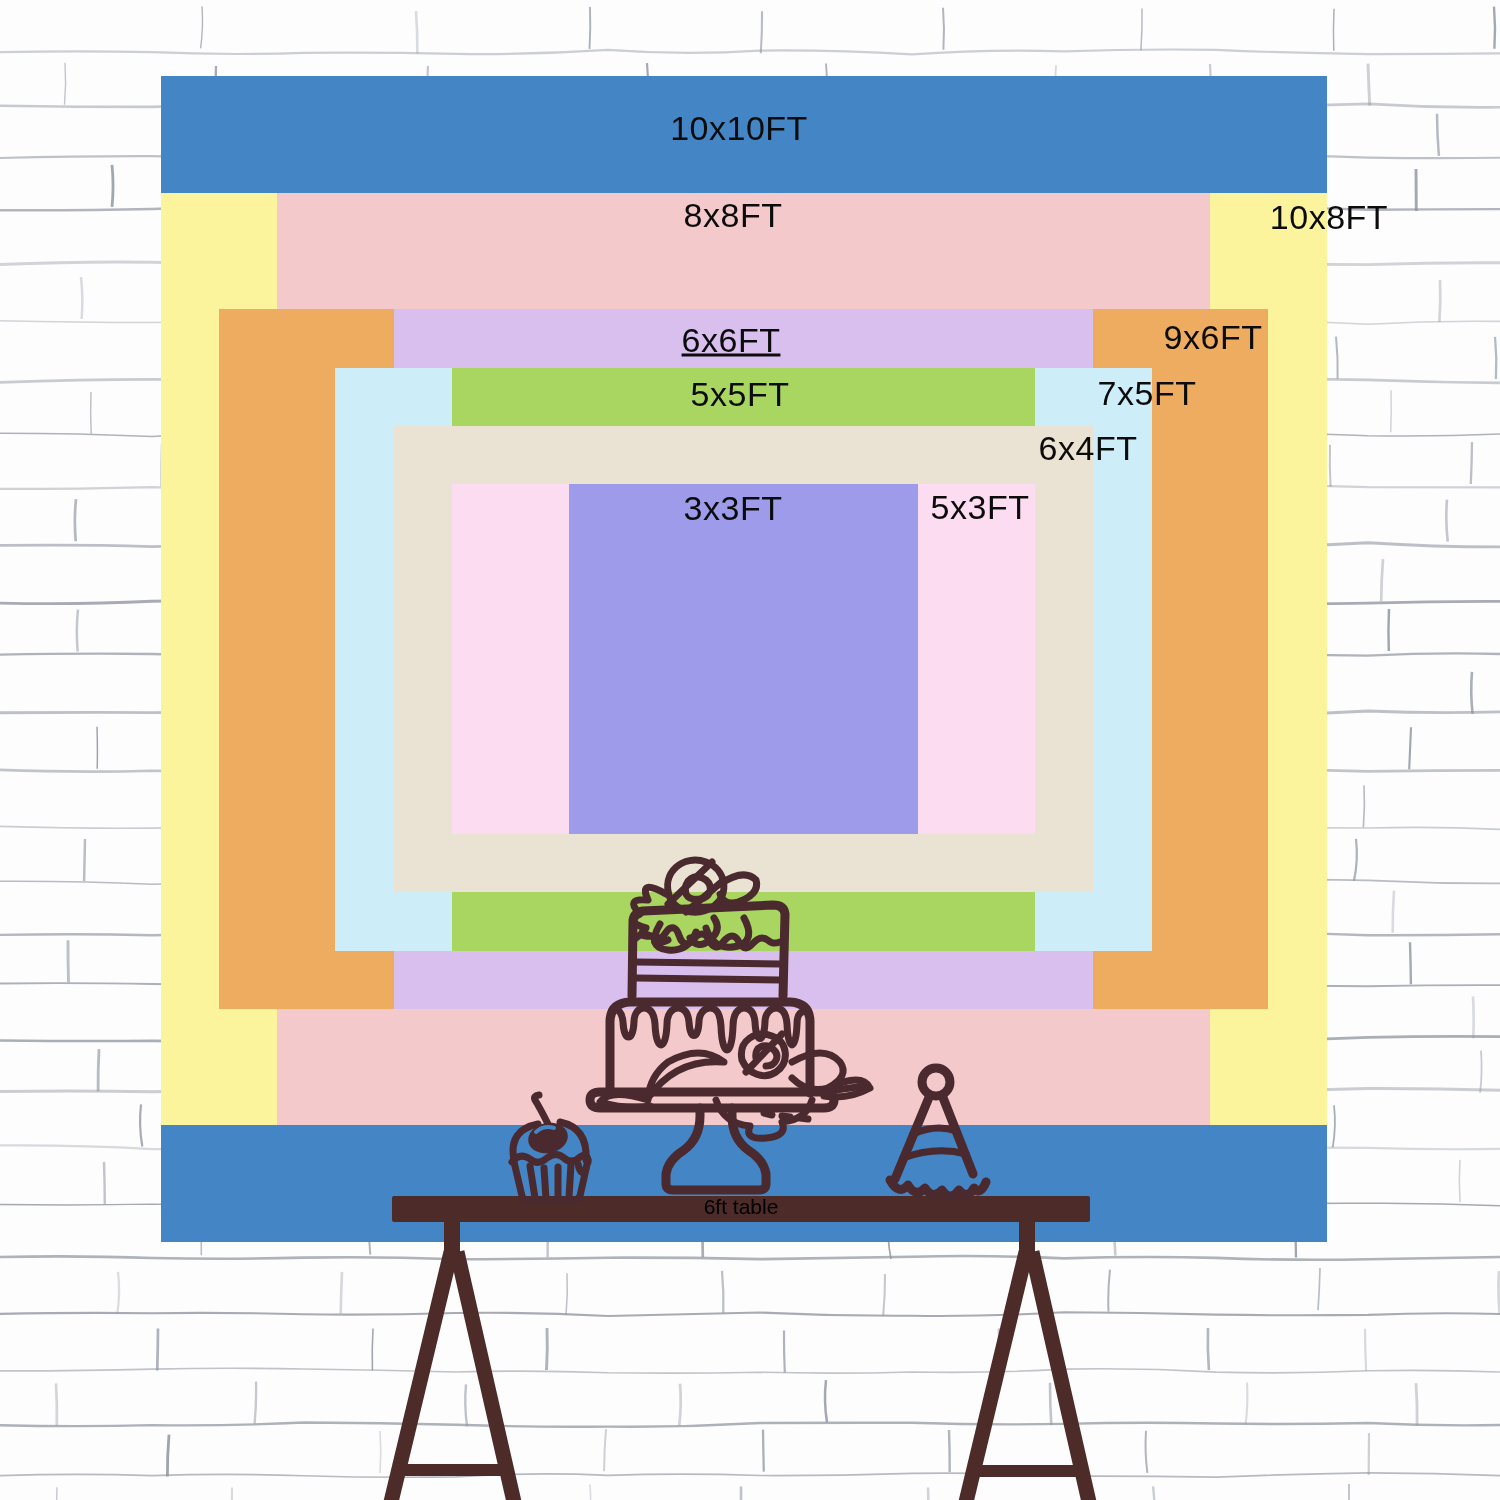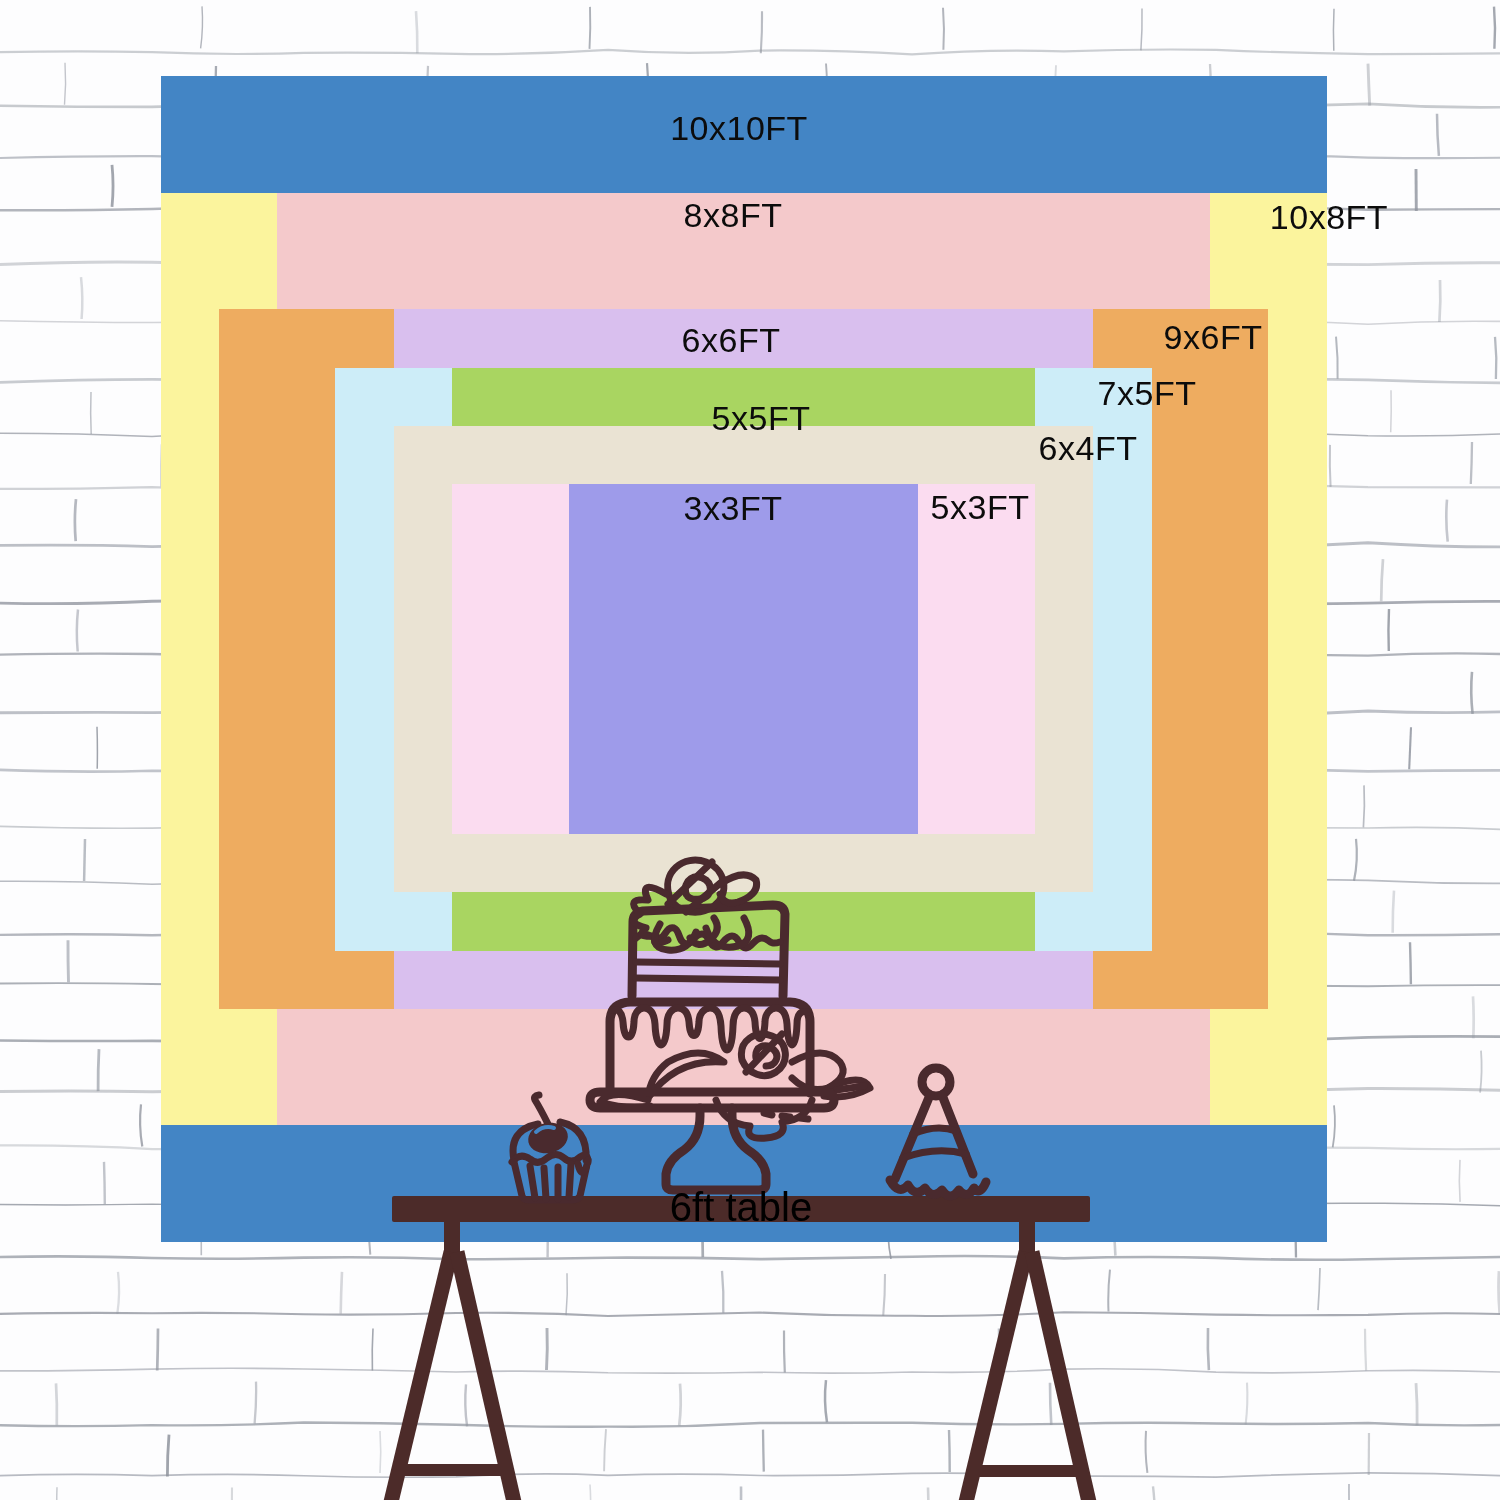--- a/index.html
+++ b/index.html
@@ -13,21 +13,21 @@
   .art{position:absolute;left:0;top:0;z-index:2;pointer-events:none;}
   .art .ln{fill:none;stroke:var(--ink);stroke-width:9;stroke-linecap:round;stroke-linejoin:round;}
   .art .ln2{fill:none;stroke:var(--ink);stroke-width:7;stroke-linecap:round;stroke-linejoin:round;}
   .art .ink-fill{fill:var(--ink);stroke:none;}
   .art .hl{fill:none;stroke:var(--blue);stroke-width:4;stroke-linecap:round;}
   .art .wood{fill:var(--table);stroke:none;}
   .art .leg{fill:none;stroke:var(--table);stroke-width:15;stroke-linecap:butt;}
   .art .legbar{fill:none;stroke:var(--table);stroke-width:12;stroke-linecap:butt;}
   .mortar{fill:none;stroke:var(--mortar);}
   .table-label{position:absolute;left:392px;top:1193px;width:698px;height:28px;z-index:3;
-               text-align:center;line-height:28px;font-size:40px;font-weight:500;color:#000;}
+               text-align:center;line-height:28px;font-size:21px;font-weight:500;color:#000;}
 </style>
 </head>
 <body>
 
 <div class="stage">
 
   <svg class="wall" width="1500" height="1500">
     <rect width="1500" height="1500" fill="#fdfdfe"></rect>
     <g id="wall-g">
         <path class="mortar" d="M-10,52.3882242228781 Q76,50.59485352136886 152,52.21145999557872 Q228,55.409643295644614 304,52.86092710651501 Q380,52.204420568283844 456,53.849467756389394 Q532,54.9072861701284 608,49.872798443014176 Q684,55.48161194053554 760,50.548169136535456 Q836,49.85348245564545 912,54.46380061142324 Q988,48.91323876400163 1064,51.42032232970014 Q1140,48.71177470693913 1216,49.85996748151256 Q1292,53.215789782216675 1368,54.120067479377646 Q1444,54.167051437155834 1520,53.206118466195704 Q1596,48.94599068185593 1672,52.59059336925419" stroke-width="2.2" opacity="0.45"></path>
@@ -286,23 +286,23 @@
       <div class="layer" style="left: 233.7px; top: 233.2px; width: 699.6px; height: 699.6px; background: rgb(217, 191, 238);"></div>
       <div class="layer" style="left: 175.4px; top: 291.5px; width: 816.2px; height: 583px; background: rgb(205, 237, 248);"></div>
       <div class="layer" style="left: 292px; top: 291.5px; width: 583px; height: 583px; background: rgb(169, 213, 97);"></div>
       <div class="layer" style="left: 233.7px; top: 349.8px; width: 699.6px; height: 466.4px; background: rgb(234, 227, 211);"></div>
       <div class="layer" style="left: 292px; top: 408.1px; width: 583px; height: 349.8px; background: rgb(251, 220, 240);"></div>
       <div class="layer" style="left: 408.6px; top: 408.1px; width: 349.8px; height: 349.8px; background: rgb(158, 155, 234);"></div>
       <div class="size-label" style="left: 571px; top: 52px; margin-left: 8px;">10x10FT</div>
       <div class="size-label" style="left: 1169px; top: 141px;">10x8FT</div>
       <div class="size-label" style="left: 573px; top: 139px;">8x8FT</div>
       <div class="size-label" style="left: 1053px; top: 261px;">9x6FT</div>
-      <div class="size-label" style="left: 571px; top: 264px;">6x6FT</div>
+      <div class="size-label" style="left: 571px; top: 264px; text-decoration: underline;">6x6FT</div>
       <div class="size-label" style="left: 940px; top: 317px; margin-left: 47px;">7x5FT</div>
-      <div class="size-label" style="left: 601px; top: 318px; margin-top: 24px;">5x5FT</div>
+      <div class="size-label" style="left: 580px; top: 318px;">5x5FT</div>
       <div class="size-label" style="left: 928px; top: 372px;">6x4FT</div>
       <div class="size-label" style="left: 820px; top: 431px; text-align: right;">5x3FT</div>
       <div class="size-label" style="left: 573px; top: 432px;">3x3FT</div>
     </div>
 
   <svg class="art" width="1500" height="1500" viewBox="0 0 1500 1500">
 
     <g>
       <rect class="wood" x="392" y="1196" width="698" height="26" rx="2"></rect>
     </g>

